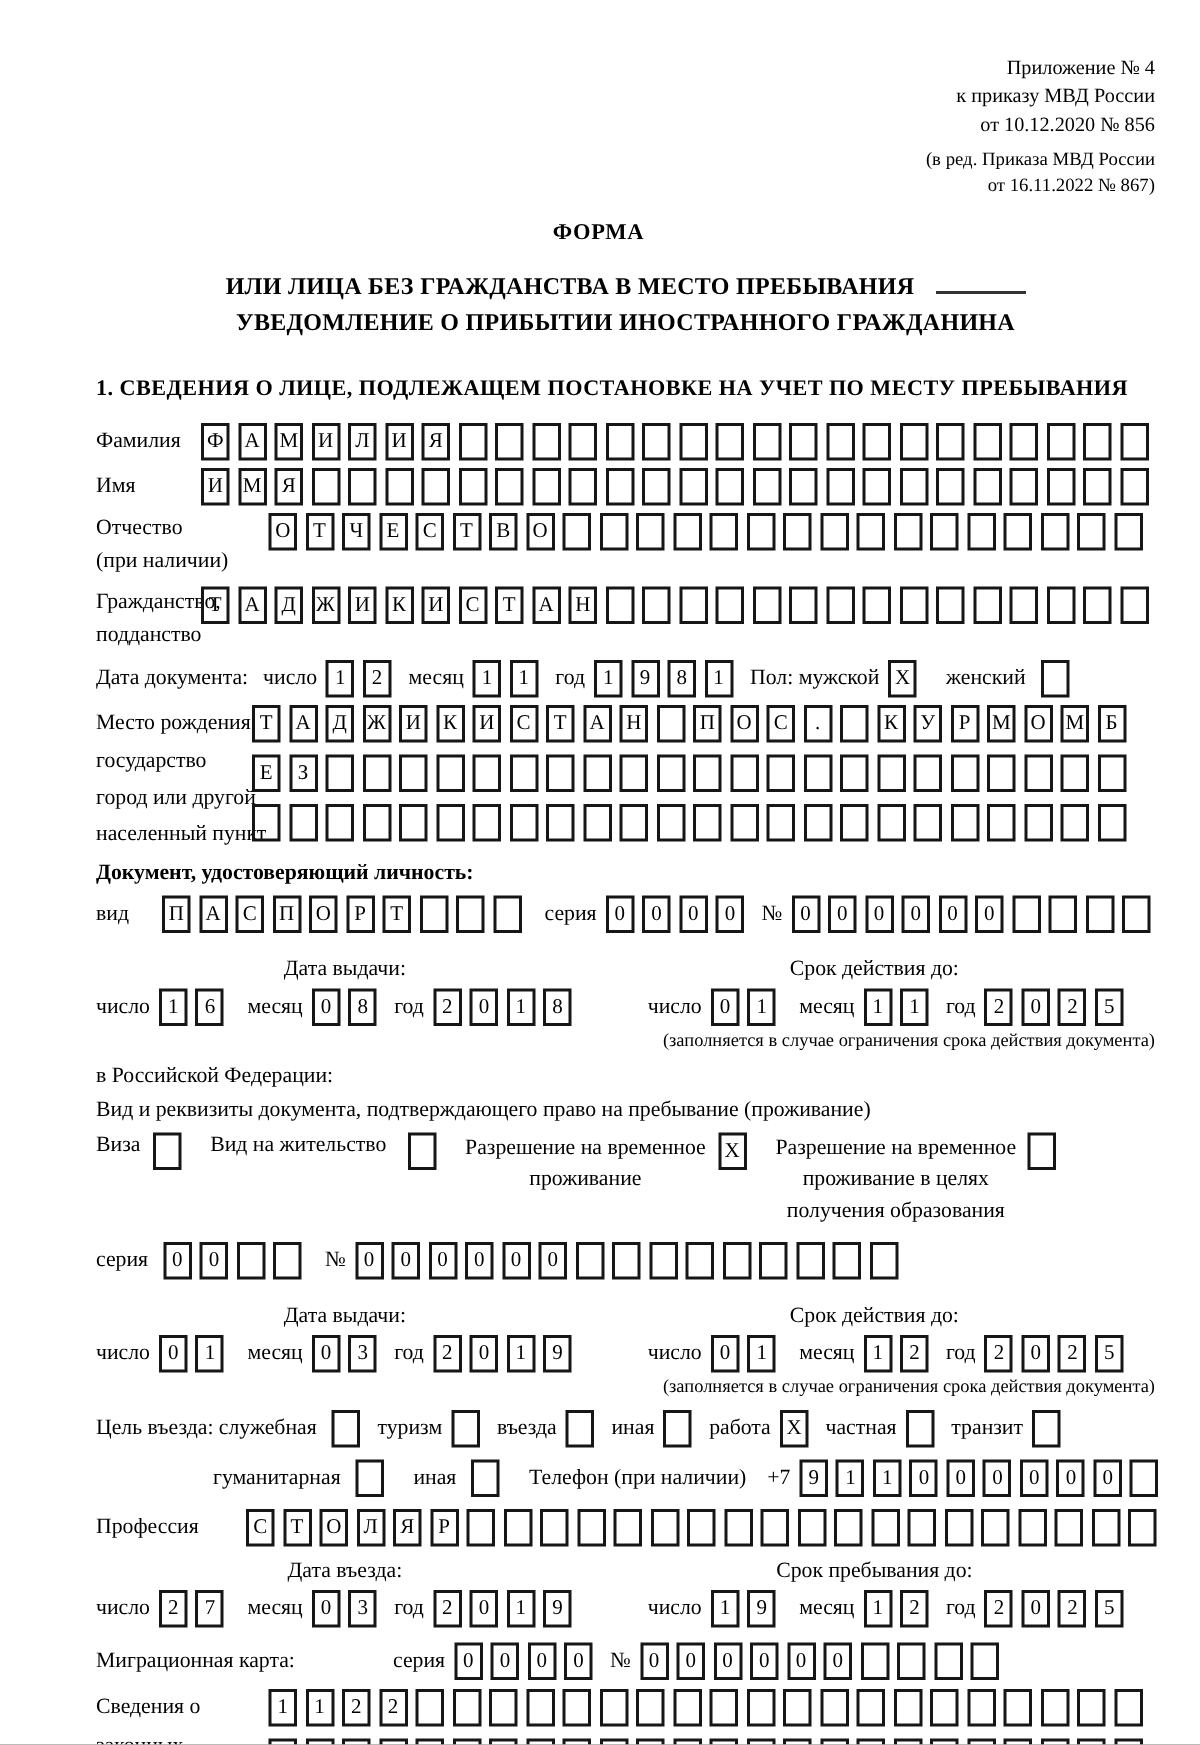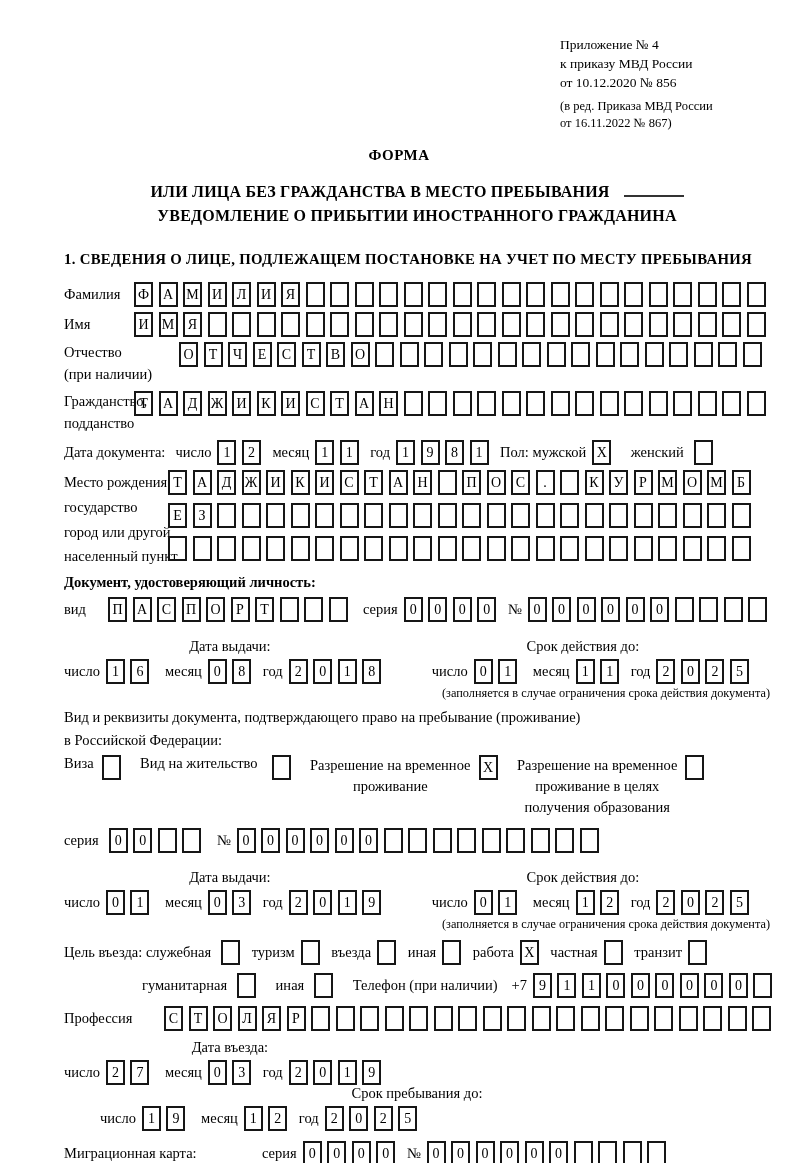--- a/index.html
+++ b/index.html
@@ -2,21 +2,21 @@
 <html><head>
 <meta charset="utf-8">
 <style>
   html,body{margin:0;padding:0;background:#888;}
   .page{
     width:800px;height:1163px;background:#ffffff;color:#000;
     font-family:"Liberation Serif","DejaVu Serif",serif;
     box-sizing:border-box;padding:36px 30px 10px 64px;overflow:hidden;
     position:relative;
   }
-  .hdr{margin-left:496px;font-size:13.5px;line-height:1.4;}
+  .hdr{margin-left:496px;font-size:13.5px;line-height:1.4;text-align:right;}
   .hdr .small{font-size:12.5px;}
   .hdr .gap{margin-top:5px;}
   .forma{text-align:center;font-weight:bold;font-size:15px;margin:14px 36px 0 0;letter-spacing:0.5px;}
   .title{text-align:center;font-weight:bold;font-size:16px;margin-top:16px;line-height:1.55;letter-spacing:0.2px;}
   .under{display:inline-block;width:60px;border-bottom:2px solid #333;height:13px;margin-left:14px;}
   .sec{font-weight:bold;font-size:14.8px;margin-top:22px;margin-bottom:14px;letter-spacing:0.3px;}
   .row{display:flex;align-items:center;margin-bottom:5px;}
   .row.top{align-items:flex-start;}
   .lbl{font-size:14.5px;white-space:nowrap;}
   .lbl-col{font-size:14.5px;line-height:1.5;white-space:nowrap;flex:none;}
@@ -392,22 +392,22 @@
             <span class="cell">2</span>
             <span class="cell">0</span>
             <span class="cell">2</span>
             <span class="cell">5</span>
           </span>
       </div>
     </div>
   </div>
   <div class="vnote">(заполняется в случае ограничения срока действия документа)</div>
 
+  <div class="plain">в Российской Федерации:</div>
   <div class="plain">Вид и реквизиты документа, подтверждающего право на пребывание (проживание)</div>
-  <div class="plain">в Российской Федерации:</div>
 
   <div class="row top" style="margin-top:2px;">
     <span class="lbl">Виза</span>
     <span class="cells ml8">
         <span class="cell"></span>
       </span>
     <span class="lbl ml14">Вид на жительство</span>
     <span class="cells ml14">
         <span class="cell"></span>
       </span>
@@ -584,21 +584,21 @@
         <span class="cell"></span>
         <span class="cell"></span>
         <span class="cell"></span>
         <span class="cell"></span>
         <span class="cell"></span>
         <span class="cell"></span>
         <span class="cell"></span>
       </span>
   </div>
 
-  <div class="date-cols" style="margin-top:8px;flex-direction:column;">
+  <div class="date-cols" style="margin-top:8px;">
     <div class="dcol-l">
       <div class="dhead">Дата въезда:</div>
       <div class="drow">
         <span class="mr6">число</span>
         <span class="cells mr10">
             <span class="cell">2</span>
             <span class="cell">7</span>
           </span>
         <span class="mr6">месяц</span>
         <span class="cells mr6">

